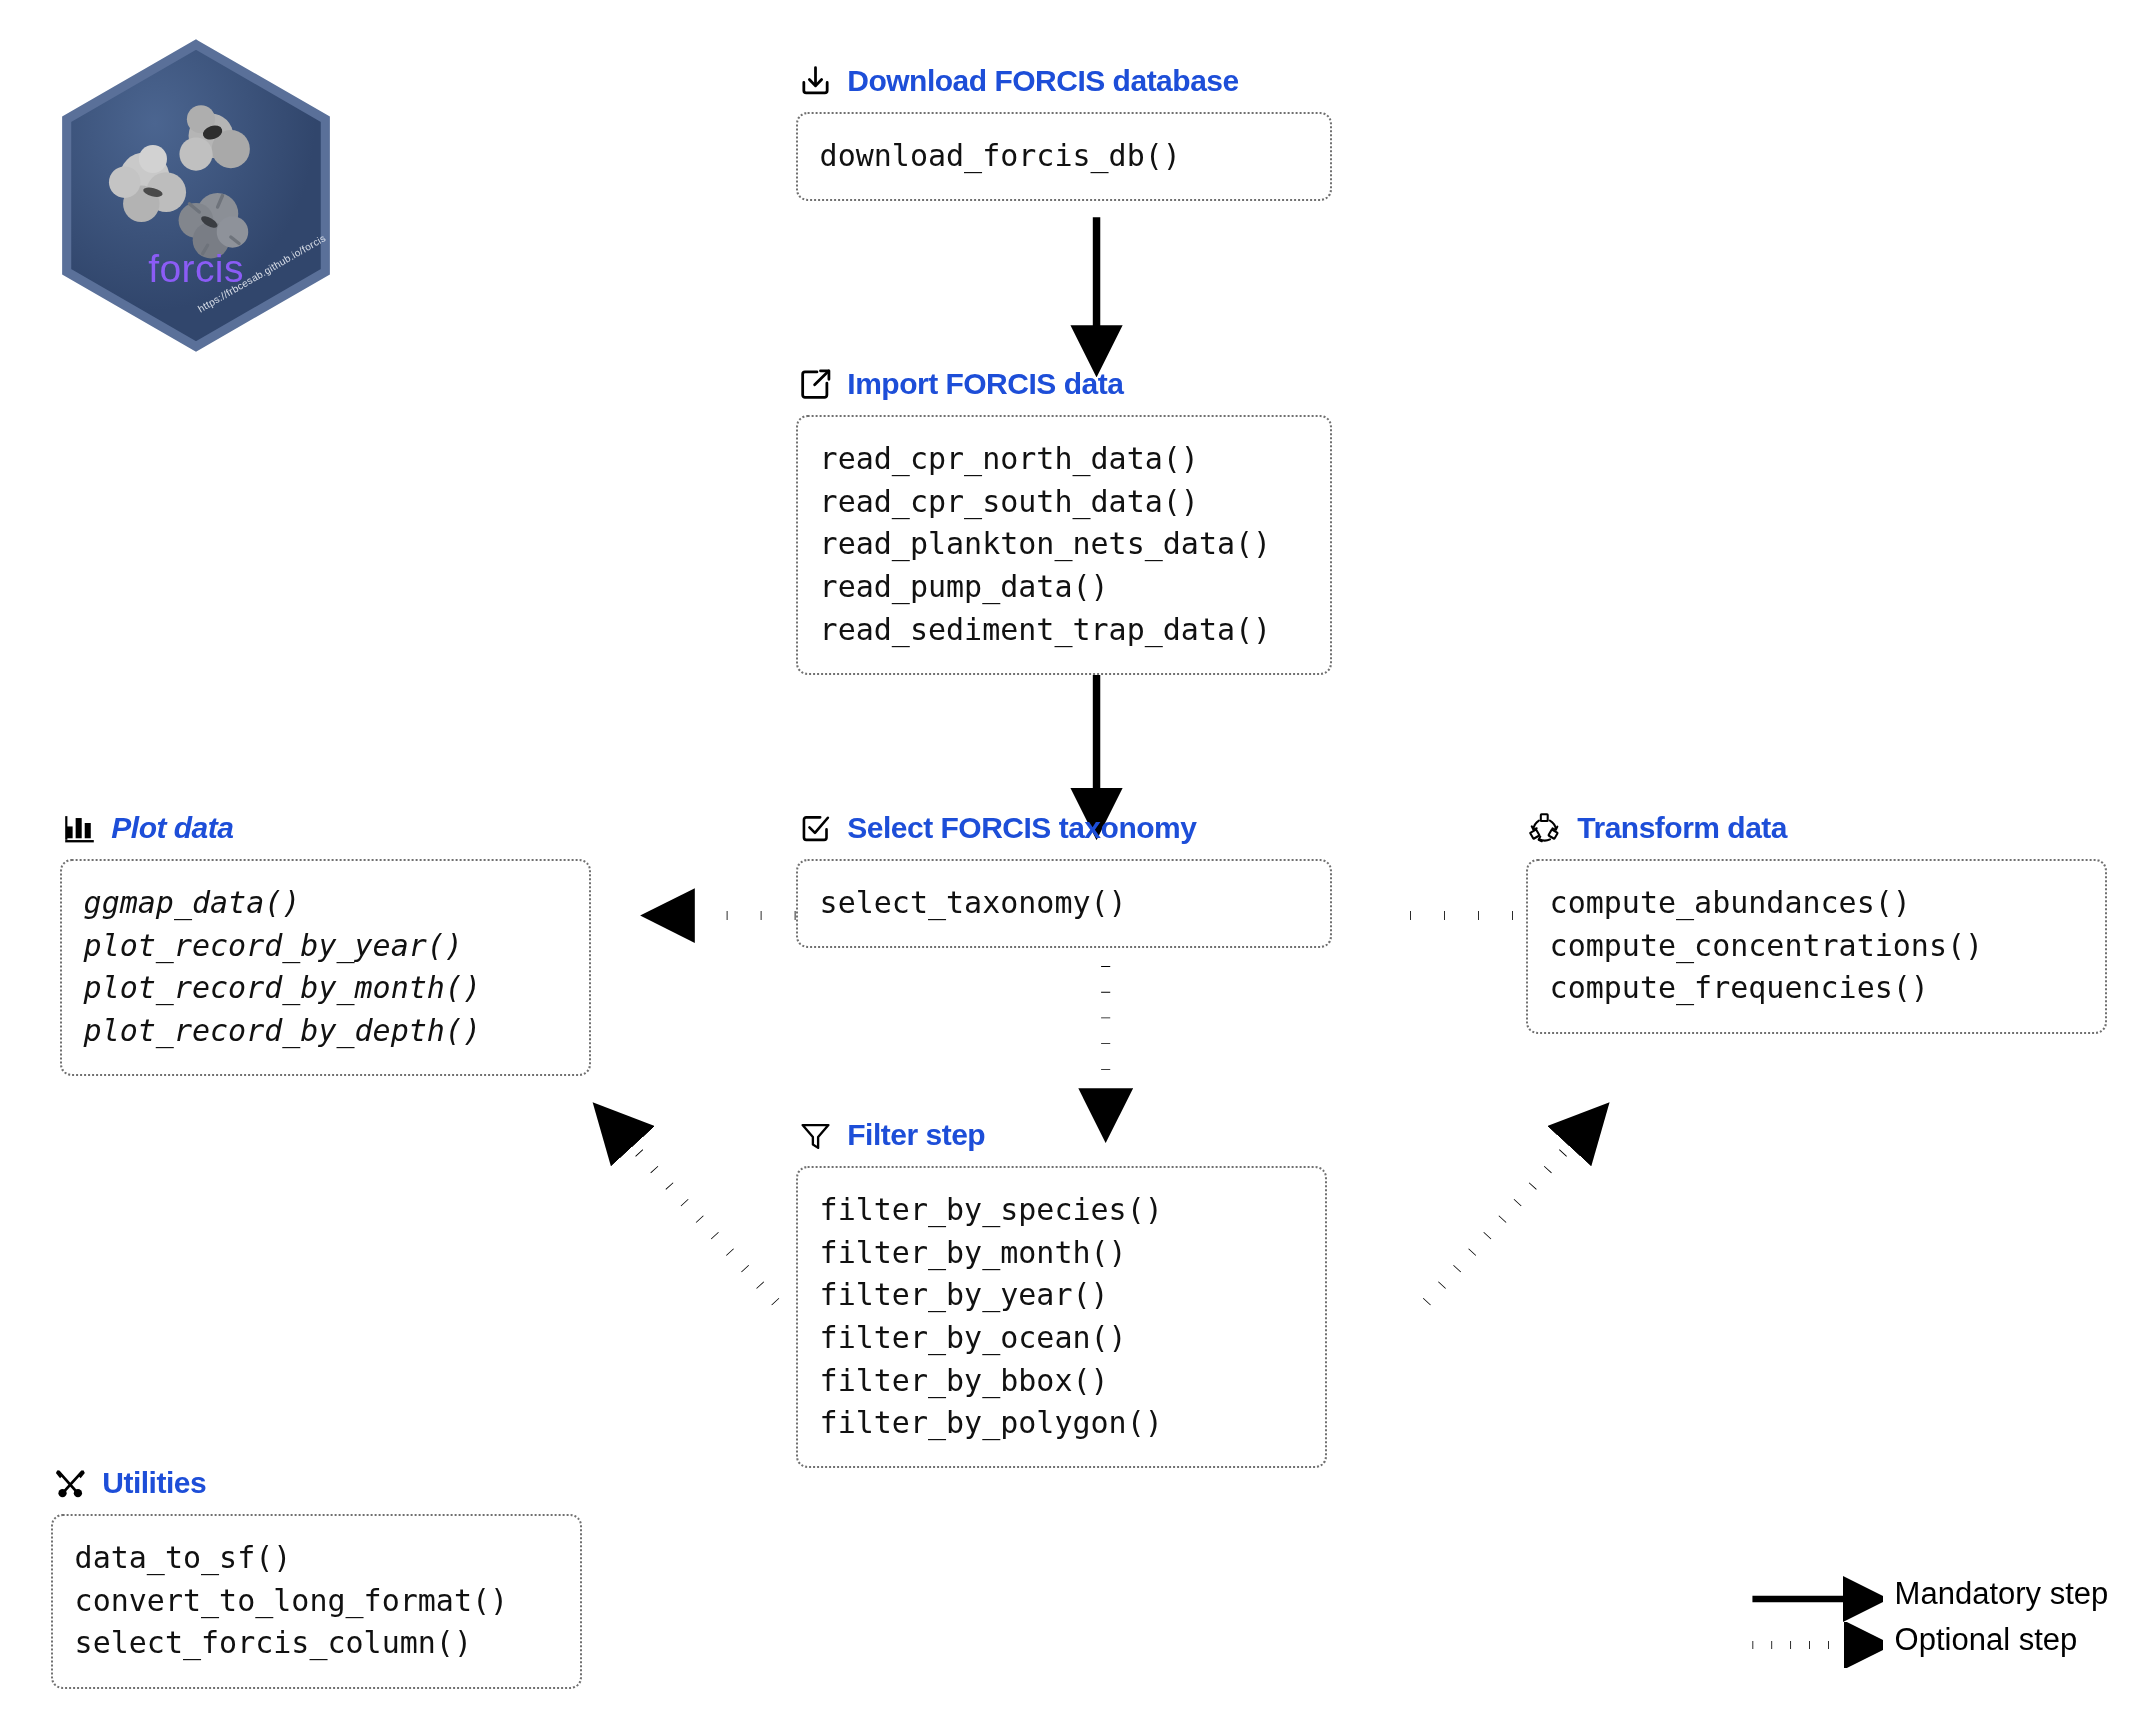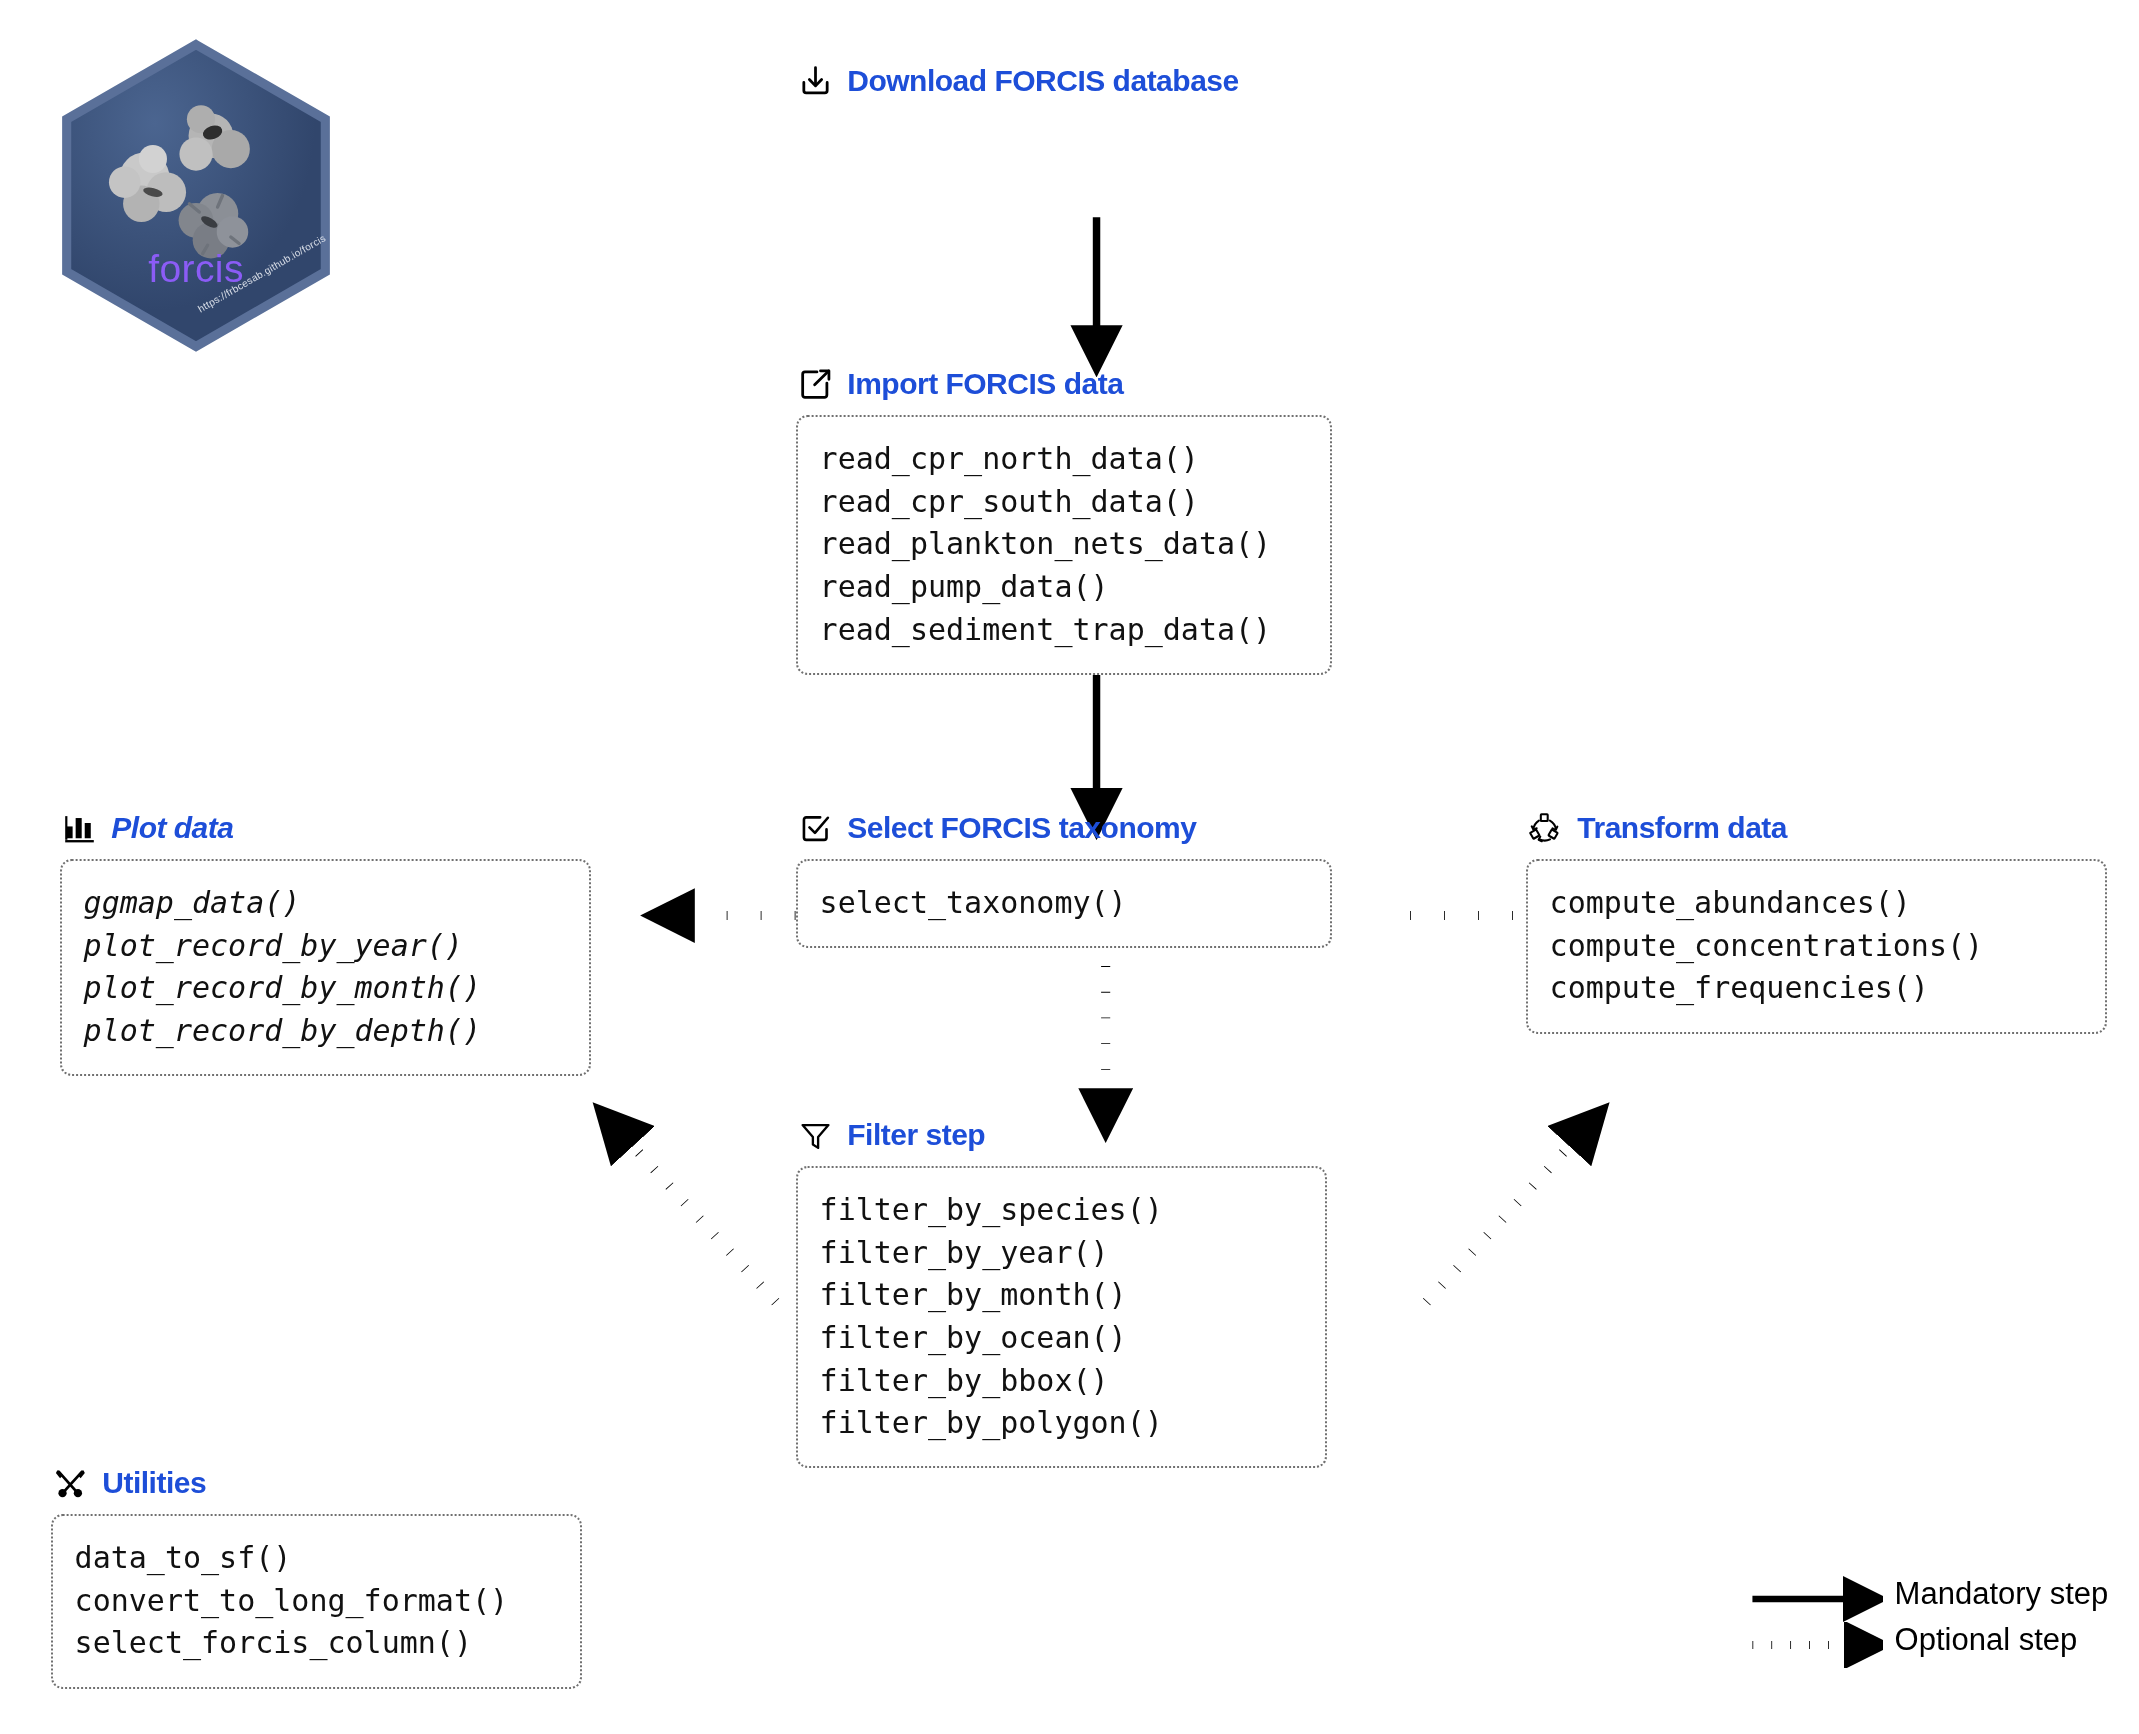--- a/index.html
+++ b/index.html
@@ -209,20 +209,23 @@
     <div class="node-header">
       <span class="node-icon">
         <svg width="35" height="35" viewBox="0 0 24 24" fill="none" stroke="#000" stroke-width="1.9" stroke-linecap="round" stroke-linejoin="round">
           <path d="M12 2.5 V14.5"></path>
           <path d="M7.8 10.6 L12 15 L16.2 10.6"></path>
           <path d="M4 12.6 V18.2 a1.6 1.6 0 0 0 1.6 1.6 h12.8 a1.6 1.6 0 0 0 1.6 -1.6 V12.6"></path>
         </svg>
       </span>
       <span class="node-title">Download FORCIS database</span>
     </div>
+    <div class="fn-box" style="width:536px;">
+      <div class="fn-line">download_forcis_db()</div>
+    </div>
   </div>
 
   <div class="node" id="node-import" style="left:796px; top:365px; width:581px;">
     <div class="node-header">
       <span class="node-icon">
         <svg width="35" height="35" viewBox="0 0 24 24" fill="none" stroke="#000" stroke-width="1.9" stroke-linecap="round" stroke-linejoin="round">
           <path d="M13 3.4 H4.8 A1.6 1.6 0 0 0 3.2 5 V19.2 A1.6 1.6 0 0 0 4.8 20.8 H18.2 A1.6 1.6 0 0 0 19.8 19.2 V11"></path>
           <path d="M11.4 12.2 L21 2.8"></path>
           <path d="M15.4 2.6 H21.2 V8.4"></path>
         </svg>
@@ -302,22 +305,22 @@
     <div class="node-header">
       <span class="node-icon">
         <svg width="33" height="33" viewBox="0 0 24 24" fill="none" stroke="#000" stroke-width="1.7" stroke-linecap="round" stroke-linejoin="round">
           <path d="M2.6 4.4 H21.4 L13.9 13.1 V21.0 L10.1 18.6 V13.1 Z"></path>
         </svg>
       </span>
       <span class="node-title">Filter step</span>
     </div>
     <div class="fn-box" style="width:531px;">
       <div class="fn-line">filter_by_species()</div>
+      <div class="fn-line">filter_by_month()</div>
       <div class="fn-line">filter_by_year()</div>
-      <div class="fn-line">filter_by_month()</div>
       <div class="fn-line">filter_by_ocean()</div>
       <div class="fn-line">filter_by_bbox()</div>
       <div class="fn-line">filter_by_polygon()</div>
     </div>
   </div>
 
   <div class="node" id="node-utilities" style="left:51px; top:1464px; width:581px;">
     <div class="node-header">
       <span class="node-icon">
         <svg width="33" height="33" viewBox="0 0 24 24">

